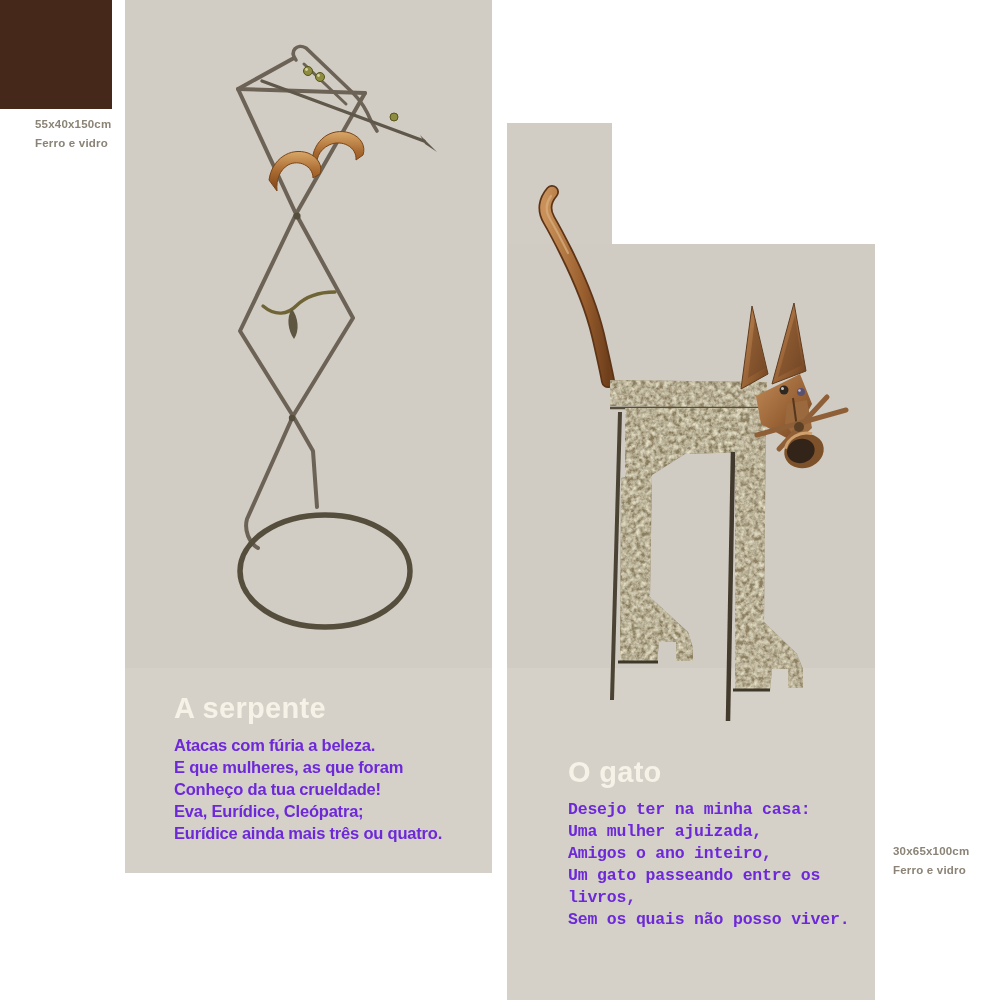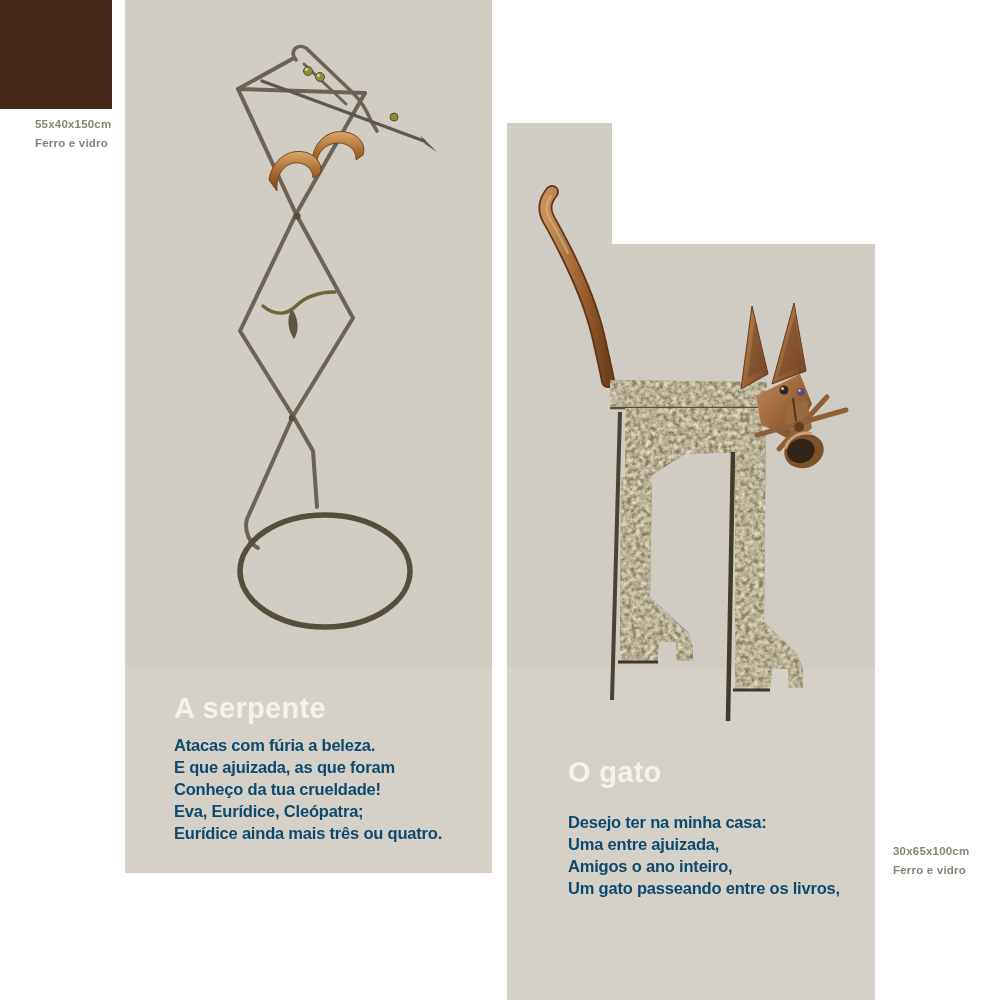--- a/index.html
+++ b/index.html
@@ -23,25 +23,25 @@
   .panel-right-main{left:507px;top:244px;width:368px;height:756px;background:#d5d1c8;}
   .panel-right-main .photo-tint{position:absolute;left:0;top:0;width:100%;height:424px;background:#d0ccc3;}
   .sculpture-svg{position:absolute;pointer-events:none;}
   .svg-serpent{left:125px;top:0;width:367px;height:660px;}
   .svg-cat{left:507px;top:122px;width:368px;height:878px;}
   .caption{position:absolute;width:310px;}
   .caption h2{
     margin:0;color:#f6f2e8;font-size:29px;line-height:30px;font-weight:700;
     letter-spacing:0.3px;
   }
-  .poem{margin-top:11px;color:#0c4a6e;font-size:16.5px;font-weight:700;
+  .poem{margin-top:11px;color:#6d28d9;font-size:16.5px;font-weight:700;
     line-height:22px;letter-spacing:-0.2px;}
   .caption-left{left:174px;top:657px;margin-top:36px;}
   .caption-right{left:568px;top:757px;}
-  .caption-right .poem{margin-top:24px;}
+  .caption-right .poem{margin-top:12px;font-family:Liberation Mono, monospace;}
 </style>
 </head>
 <body>
 
 <div class="page">
 
   <div class="swatch"></div>
 
   <div class="dims dims-left">
     <div>55x40x150cm</div>
@@ -182,34 +182,35 @@
         <ellipse cx="801" cy="450" rx="14" ry="12" fill="#33241a"></ellipse>
         <path d="M 787,443 A 20 17 0 0 1 817,437" stroke="#d0a06e" stroke-width="3" fill="none"></path>
       </g>
     </g>
   </svg>
 
   <div class="caption caption-left">
     <h2>A serpente</h2>
     <div class="poem">
       <div>Atacas com fúria a beleza.</div>
-      <div>E que ajuizada, as que foram</div>
+      <div>E que mulheres, as que foram</div>
       <div>Conheço da tua crueldade!</div>
       <div>Eva, Eurídice, Cleópatra;</div>
       <div>Eurídice ainda mais três ou quatro.</div>
     </div>
   </div>
 
   <div class="caption caption-right">
     <h2>O gato</h2>
     <div class="poem">
       <div>Desejo ter na minha casa:</div>
-      <div>Uma entre ajuizada,</div>
+      <div>Uma mulher ajuizada,</div>
       <div>Amigos o ano inteiro,</div>
       <div>Um gato passeando entre os livros,</div>
+      <div>Sem os quais não posso viver.</div>
     </div>
   </div>
 
   <div class="dims dims-right">
     <div>30x65x100cm</div>
     <div>Ferro e vidro</div>
   </div>
 
 </div>
 

